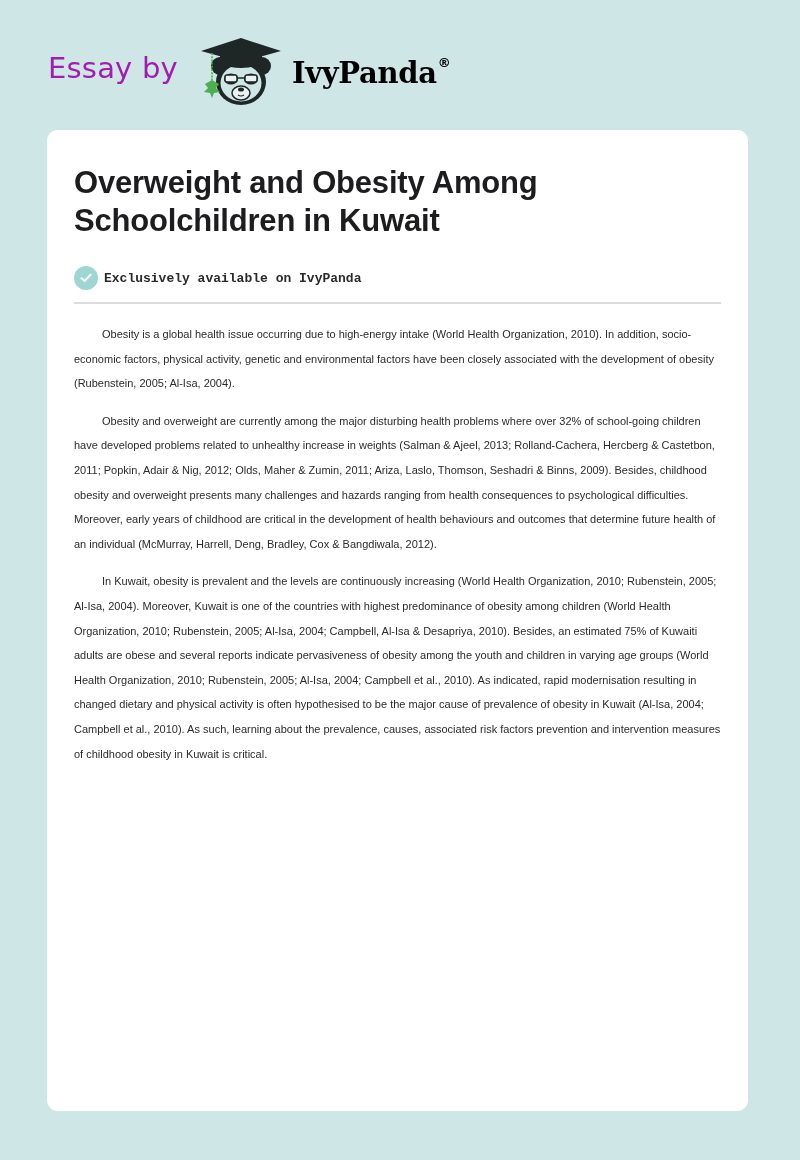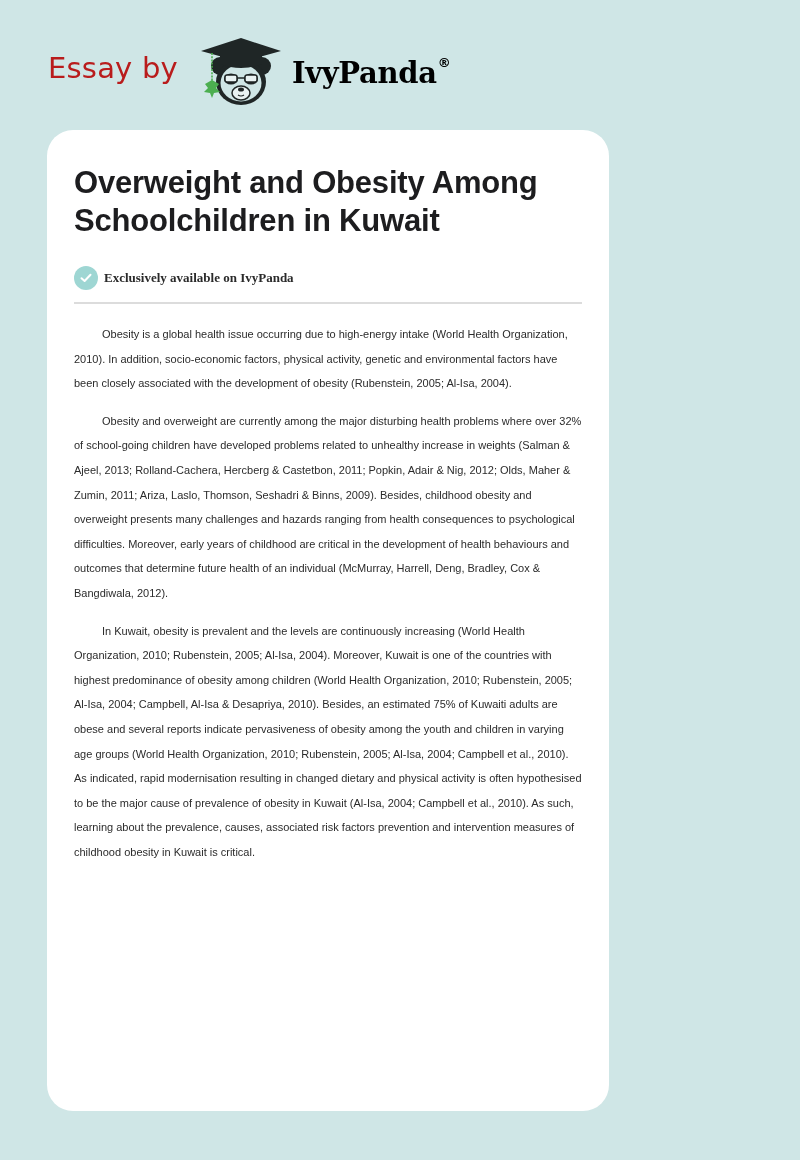--- a/index.html
+++ b/index.html
@@ -18,21 +18,21 @@
       position: absolute;
       left: 48px;
       top: 32px;
       height: 76px;
       display: flex;
       align-items: center;
     }
     .brand-prefix {
       font-family: "DejaVu Sans", sans-serif;
       font-size: 29px;
-      color: #b91c1c;
+      color: #a21caf;
       letter-spacing: 0.2px;
       margin-right: 20px;
       line-height: 1;
       position: relative;
       top: -2px;
     }
     .brand-logo {
       width: 86px;
       height: 76px;
       display: block;
@@ -54,24 +54,24 @@
       font-weight: bold;
       vertical-align: top;
       position: relative;
       top: -3px;
       margin-left: 1px;
     }
     .card {
       position: absolute;
       left: 47px;
       top: 130px;
-      width: 562px;
+      width: 701px;
       height: 981px;
       background: #ffffff;
-      border-radius: 26px;
+      border-radius: 11px;
       overflow: hidden;
     }
     .card-inner {
       padding: 34px 27px 0 27px;
     }
     .essay-title {
       margin: 0;
       font-family: "Liberation Sans", sans-serif;
       font-weight: bold;
       font-size: 31px;
@@ -89,21 +89,21 @@
       width: 24px;
       height: 24px;
       border-radius: 50%;
       background: #9ed6d3;
       display: flex;
       align-items: center;
       justify-content: center;
       margin-right: 6px;
     }
     .exclusive-label {
-      font-family: Liberation Serif, serif;
+      font-family: Liberation Mono, monospace;
       font-weight: bold;
       font-size: 13px;
       color: #2a2a2a;
     }
     .divider {
       height: 2px;
       background: #dcdcdc;
       margin-top: 11px;
       margin-bottom: 18px;
     }

